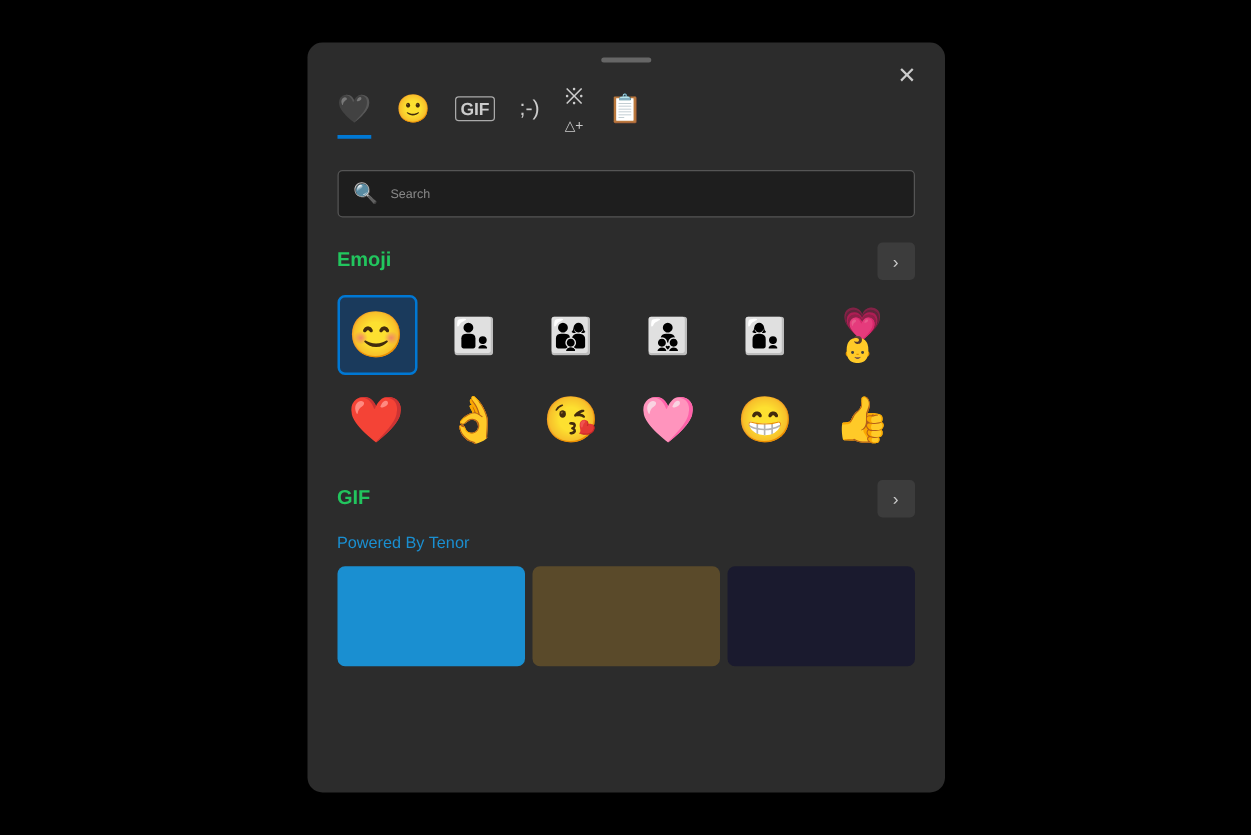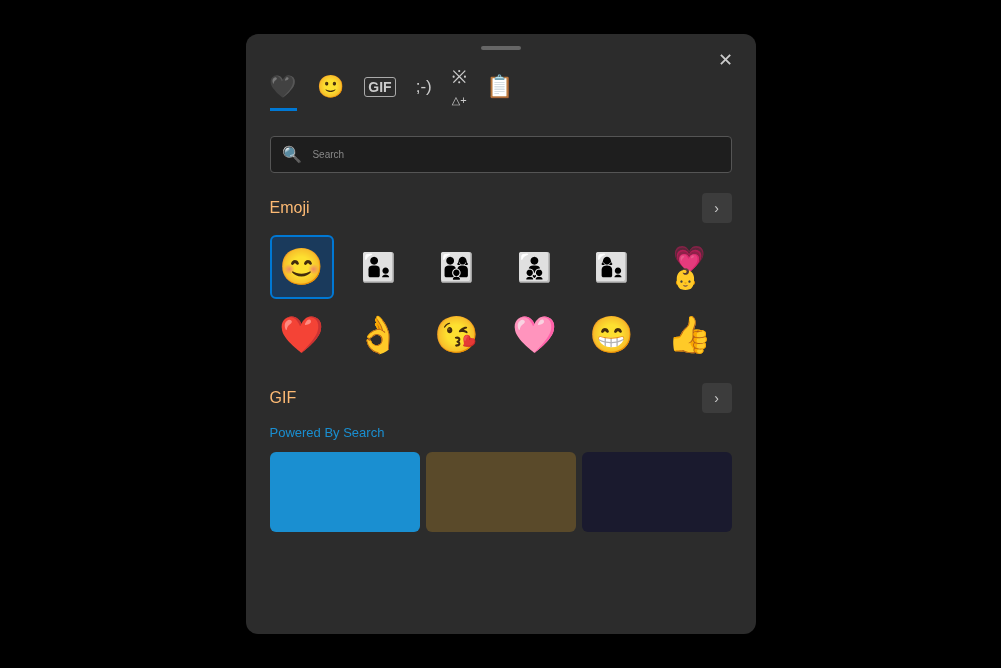--- a/index.html
+++ b/index.html
@@ -139,23 +139,23 @@
 
     .section-header {
       display: flex;
       align-items: center;
       justify-content: space-between;
       margin-bottom: 12px;
       margin-top: 8px;
     }
 
     .section-title {
-      color: #fdba74;
+      color: #22c55e;
       font-size: 16px;
-      font-weight: 400;
+      font-weight: 700;
     }
 
     .more-btn {
       width: 30px;
       height: 30px;
       background: #3c3c3c;
       border: none;
       border-radius: 4px;
       color: #ccc;
       cursor: pointer;
@@ -308,21 +308,21 @@
       <div class="emoji-cell">👍</div>
 
     </div>
 
     <div class="gif-section">
       <div class="section-header">
         <span class="section-title">GIF</span>
         <button class="more-btn">›</button>
       </div>
 
-      <div class="powered-by">Powered By Search</div>
+      <div class="powered-by">Powered By Tenor</div>
 
       <div class="gif-grid">
         <div class="gif-thumb gif-thumb-1"></div>
         <div class="gif-thumb gif-thumb-2"></div>
         <div class="gif-thumb gif-thumb-3"></div>
       </div>
     </div>
 
   </div>
 

